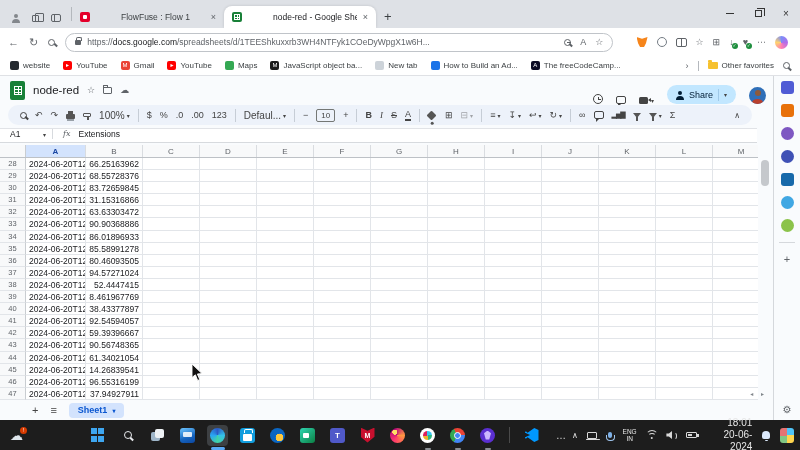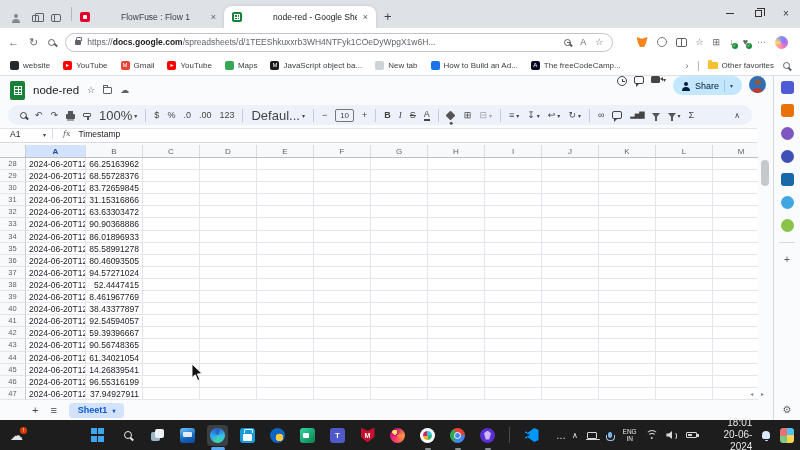--- a/index.html
+++ b/index.html
@@ -38,21 +38,21 @@
   .i-restore::before { content:''; position:absolute; top:-3px; left:1px; width:7px; height:7px; border:1px solid #333; border-bottom:none; border-left:none; }
   
   #addressbar { position:absolute; top:28px; left:0; right:0; height:28px; background:#fff; display:flex; align-items:center; gap:10px; padding:0 8px; }
   .nav-ic { font-size:11px; color:#5f6368; }
   .i-mag { width:7px; height:7px; border:1.4px solid #5f6368; border-radius:50%; position:relative; flex:0 0 auto; }
   .i-mag::after { content:''; position:absolute; width:3.5px; height:1.5px; background:#5f6368; transform:rotate(45deg); right:-2.8px; bottom:-1.2px; }
   .url-pill { width:548px; height:19px; border:1px solid #c0c4c9; border-radius:10px; display:flex; align-items:center; gap:6px; padding:0 9px; overflow:hidden; }
   .i-lock { width:6px; height:5px; background:#5f6368; border-radius:1px; position:relative; flex:0 0 auto; }
   .i-lock::before { content:''; position:absolute; top:-3px; left:1px; width:4px; height:3px; border:1px solid #5f6368; border-bottom:none; border-radius:2px 2px 0 0; }
   .url-text { font-size:8.5px; color:#5f6368; white-space:nowrap; overflow:hidden; flex:1; }
-  .url-text b { color:#202124; font-weight:bold; }
+  .url-text b { color:#202124; font-weight:normal; }
   .pill-right { display:flex; align-items:center; gap:9px; margin-left:auto; }
   .mini-ic { font-size:9px; color:#5f6368; position:relative; }
   .i-magzoom { position:relative; }
   .i-magzoom::before { content:''; position:absolute; left:1.5px; top:2.6px; width:4px; height:1.2px; background:#5f6368; }
   .addr-right { display:flex; align-items:center; gap:9px; margin-left:auto; padding-right:4px; }
   .i-fox { width:11px; height:10px; background:#f6851b; clip-path:polygon(50% 18%,100% 0,86% 62%,68% 100%,32% 100%,14% 62%,0 0); }
   .i-ext { width:10px; height:10px; border-radius:50%; border:1.4px solid #747c84; }
   .i-split { width:11px; height:9px; border:1px solid #5f6368; border-radius:2px; position:relative; }
   .i-split::before { content:''; position:absolute; left:4.5px; top:0; bottom:0; width:1px; background:#5f6368; }
   .badge-check { position:relative; }
@@ -72,40 +72,40 @@
   .logo i { display:block; width:8px; height:9px; border:1px solid #fff;
     background:linear-gradient(to right,transparent 3px,#fff 3px 4px,transparent 4px),
                linear-gradient(to bottom,transparent 2px,#fff 2px 3px,transparent 3px 5px,#fff 5px 6px,transparent 6px); }
   .title-menu { display:flex; flex-direction:column; justify-content:center; gap:1px; }
   .title-row { display:flex; align-items:center; gap:8px; }
   .doc-title { font-size:11.5px; color:#202124; font-weight:500; }
   .hd-ic { font-size:9px; color:#5f6368; }
   .i-folder-o { width:9px; height:7px; border:1px solid #5f6368; border-radius:1px; position:relative; }
   .i-folder-o::before { content:''; position:absolute; top:-2.6px; left:-1px; width:3px; height:2px; border:1px solid #5f6368; border-bottom:none; border-radius:1px 1px 0 0; }
   .menubar { display:flex; gap:11px; font-size:9.5px; color:#202124; }
-  .hd-right { position:absolute; right:34px; top:0; height:28px; display:flex; align-items:flex-start; gap:7px; }
+  .hd-right { position:absolute; right:34px; top:0; height:28px; display:flex; align-items:flex-end; gap:13px; }
   .i-clock { width:10px; height:10px; border:1.2px solid #444; border-radius:50%; position:relative; }
   .i-clock::before { content:''; position:absolute; left:3.8px; top:1.6px; width:1px; height:3px; background:#444; }
   .i-clock::after { content:''; position:absolute; left:3.8px; top:4px; width:3px; height:1px; background:#444; }
   .i-bubble { width:10px; height:8px; border:1.2px solid #444; border-radius:2px; position:relative; }
   .i-bubble::after { content:''; position:absolute; left:1px; bottom:-4px; border:2.5px solid transparent; border-top-color:#444; border-left-color:#444; }
   .cam-group { display:flex; align-items:center; gap:3px; }
   .i-cam { width:9px; height:7px; background:#444; border-radius:1.5px; position:relative; }
   .i-cam::after { content:''; position:absolute; right:-3px; top:1px; border-top:2.5px solid transparent; border-bottom:2.5px solid transparent; border-right:3px solid #444; }
   .dd { font-size:6px; color:#444; }
   .share-btn { display:flex; align-items:center; gap:5px; background:#c2e7ff; border-radius:10px; height:19px; padding:0 9px; color:#001d35; font-size:9px; }
   .share-btn .i-person::before, .share-btn .i-person::after { background:#001d35; }
   .share-div { width:1px; height:12px; background:#9fc9e8; }
   .avatar { width:17px; height:17px; border-radius:50%; background:#2f6fb8; position:relative; overflow:hidden; flex:0 0 auto; }
   .avatar::before { content:''; position:absolute; top:3px; left:5.5px; width:6px; height:6px; border-radius:50%; background:#8d5a3b; }
   .avatar::after { content:''; position:absolute; bottom:-2px; left:3px; width:11px; height:7px; border-radius:50% 50% 0 0; background:#b9402e; }
   
   #sheets-toolbar { position:absolute; top:29px; left:8px; right:48px; height:20px; background:#edf2fa; border-radius:10px; display:flex; align-items:center; gap:8px; padding:0 12px; font-size:9px; color:#444; }
   .tbb { display:flex; align-items:center; gap:2px; }
-  .tbb .lbl { font-size:13px; }
+  .tbb .lbl { font-size:10px; }
   .tbb .szbox { border:1px solid #747775; border-radius:2px; padding:0 4px; font-size:8px; line-height:11px; }
   .tb-sep { width:1px; height:13px; background:#c6cdd6; }
   .fw { font-weight:bold; }
   .it { font-style:italic; font-family:"Liberation Serif", serif; }
   .st { text-decoration:line-through; }
   .tc { border-bottom:2px solid #444; line-height:9px; }
   .dim { opacity:.45; }
   .ch { letter-spacing:-1px; font-size:7px; }
   .i-printer { width:9px; height:5px; background:#555; border-radius:1px; position:relative; margin-top:2px; }
   .i-printer::before { content:''; position:absolute; top:-3px; left:2px; width:5px; height:3px; background:#555; }
@@ -466,21 +466,21 @@
         </span>
       </div>
 
     <div id="formulabar">
       <span class="namebox">
         <span>A1</span>
         <span class="dd">▾</span>
       </span>
       <span class="fb-div"></span>
       <span class="fx">fx</span>
-      <span>Timestamp</span>
+      <span>Extensions</span>
     </div>
 
     <div id="grid">
       <div id="colheaders">
           <div class="corner"></div>
           <div class="colh w-a sel">A</div>
           <div class="colh">B</div>
           <div class="colh">C</div>
           <div class="colh">D</div>
           <div class="colh">E</div>

